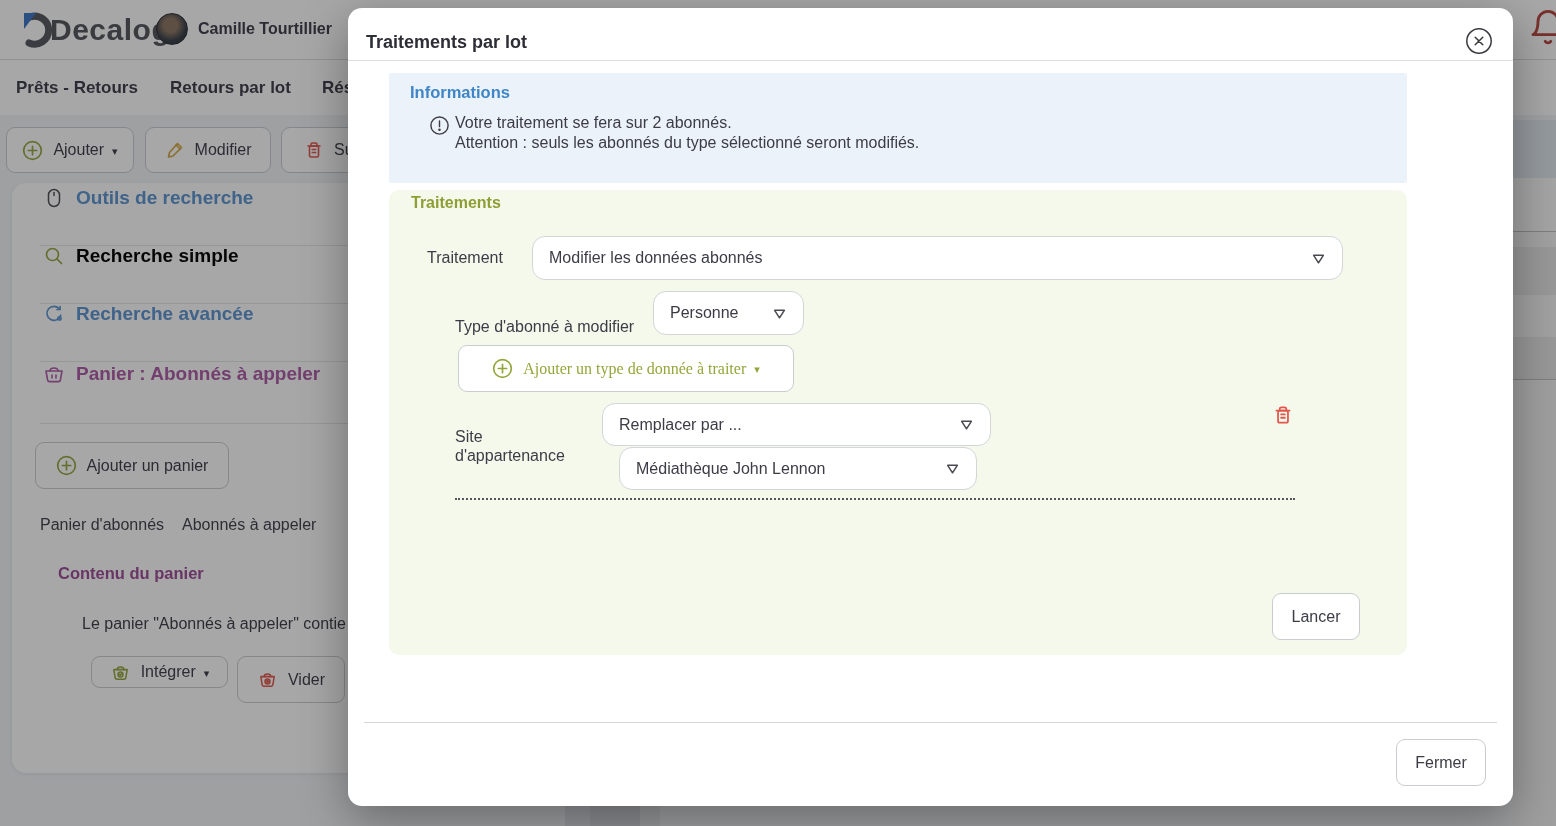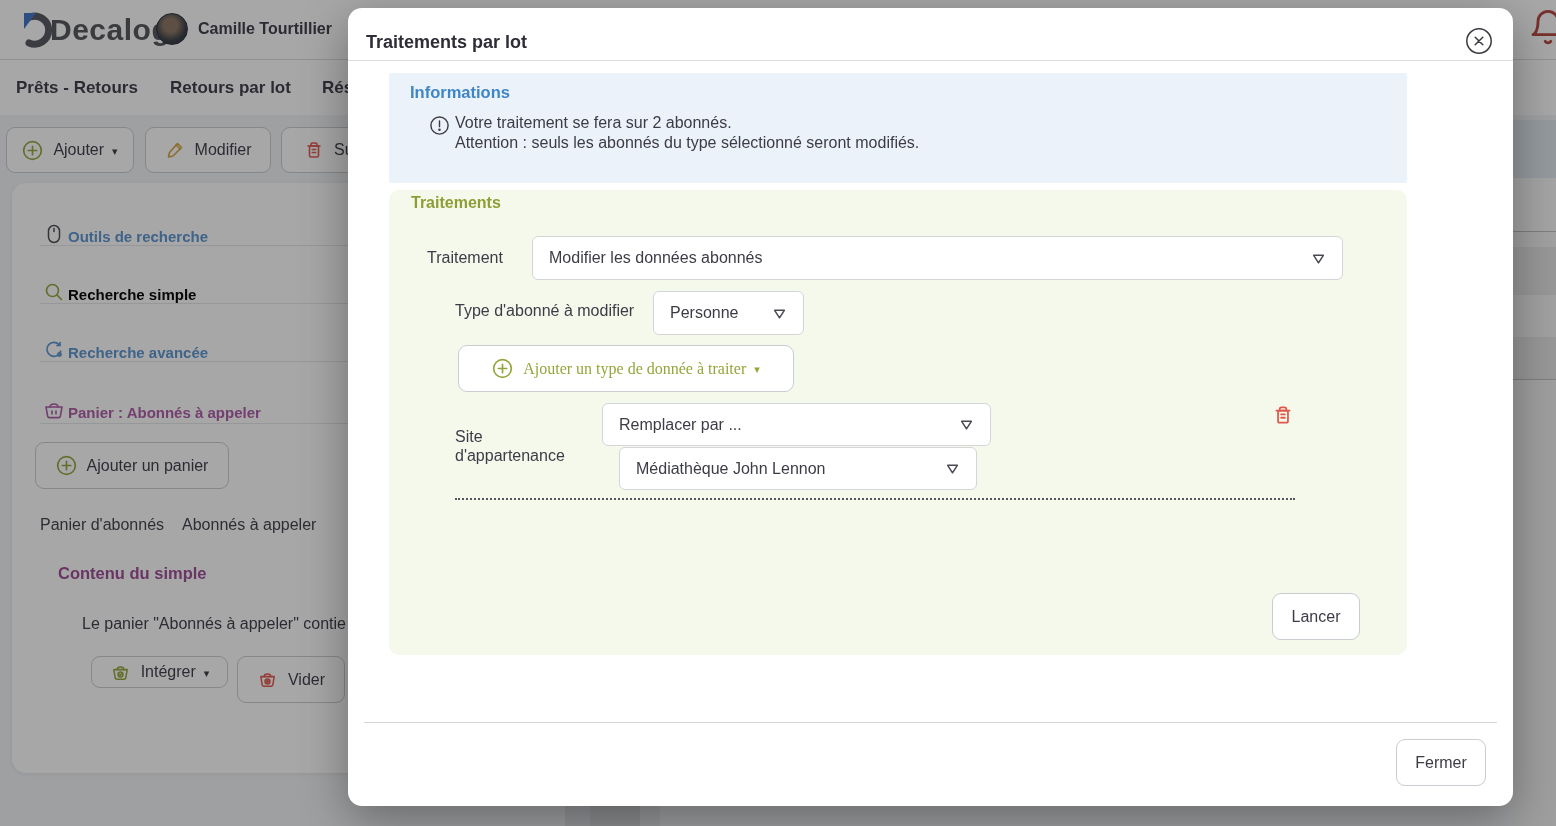--- a/index.html
+++ b/index.html
@@ -21,22 +21,22 @@
   .tab { position:absolute; top:0; height:55px; display:flex; align-items:center; font-size:17px; font-weight:700; color:#3c3c46; }
   .tab1 { left:16px; } .tab2 { left:170px; } .tab3 { left:322px; }
 
   .btn { background:#ffffff; border:1px solid #c9ccd0; border-radius:9px; display:flex; align-items:center; justify-content:center;
          gap:10px; font-size:16px; color:#3c3c46; cursor:pointer; }
   .toolbar-btn { position:absolute; top:127px; height:46px; }
   .caret { font-size:11px; color:#3c3c46; margin-left:-2px; transform:translateY(1px); }
 
   .sidecard { position:absolute; left:12px; top:183px; width:556px; height:590px; background:#ffffff; border-radius:14px;
               box-shadow:0 1px 4px rgba(0,0,0,.08); }
-  .side-item { position:absolute; left:0; width:100%; height:58px; display:flex; align-items:flex-end; padding-left:31px; gap:3px;
-               font-size:15px; font-weight:700; cursor:pointer; }
+  .side-item { position:absolute; left:0; width:100%; height:58px; display:flex; align-items:flex-start; padding-left:31px; gap:11px;
+               font-size:19px; font-weight:700; cursor:pointer; }
   .side-item .lbl-blue { color:#5b93cf; }
   .side-item .lbl-olive { color:#000000; }
   .side-item .lbl-purple { color:#ad5ba5; }
   .side-div { position:absolute; left:28px; right:20px; height:1px; background:#e4e6e8; }
 
   .basket-tabs { position:absolute; left:46px; top:516px; font-size:16px; color:#3f3f47; display:flex; gap:18px; }
   .content-title { position:absolute; left:58px; top:564px; font-size:16.5px; font-weight:700; color:#9c4b94; }
   .content-text { position:absolute; left:82px; top:615px; font-size:16px; color:#3c3c44; white-space:nowrap; }
 
   .rtable { position:absolute; left:1513px; top:120px; width:43px; height:706px; }
@@ -54,21 +54,21 @@
 
   .info-box { position:absolute; left:41px; top:65px; width:1018px; height:110px; background:#ecf2f9; border-radius:2px; }
   .info-title { position:absolute; left:21px; top:10px; font-size:16.5px; font-weight:700; color:#3e86c8; }
   .info-icon { position:absolute; left:40px; top:42px; }
   .info-line1 { position:absolute; left:66px; top:41px; font-size:16px; color:#3c3c46; }
   .info-line2 { position:absolute; left:66px; top:61px; font-size:16px; color:#3c3c46; }
 
   .treat-box { position:absolute; left:41px; top:182px; width:1018px; height:465px; background:#f5f9ec; border-radius:10px; }
   .treat-title { position:absolute; left:22px; top:4px; font-size:16px; font-weight:700; color:#8f9e34; }
   .flabel { position:absolute; font-size:16px; color:#3c3c46; }
-  .select { position:absolute; background:#ffffff; border:1px solid #d3d5d8; border-radius:6px; display:flex; align-items:center;
+  .select { position:absolute; background:#ffffff; border:1px solid #d3d5d8; border-radius:13px; display:flex; align-items:center;
             padding:0 16px; font-size:16px; color:#3c3c46; cursor:pointer; }
   .select .chev { margin-left:auto; }
   .olive-btn { position:absolute; left:69px; top:155px; width:336px; height:47px; font-weight:400; color:#96a53b;font-family:Liberation Serif, serif; }
   .olive-btn .caret { color:#96a53b; }
   .dashline { position:absolute; left:66px; top:308px; width:840px; border-top:2px dotted #55555c; }
   .trash-row { position:absolute; left:883px; top:214px; cursor:pointer; }
   .launch { position:absolute; left:883px; top:403px; width:88px; height:47px; }
   .modal-fdiv { position:absolute; left:16px; right:16px; top:714px; height:1px; background:#d5d7d9; }
   .fermer { position:absolute; right:27px; top:731px; width:90px; height:47px; }
 
@@ -192,21 +192,21 @@
             </svg>
         </span>
         <span>Ajouter un panier</span>
       </button>
 
       <div class="basket-tabs" style="top:333px; left:28px; position:absolute;">
         <span>Panier d'abonnés</span>
         <span>Abonnés à appeler</span>
       </div>
 
-      <div class="content-title" style="position:absolute; left:46px; top:381px;">Contenu du simple</div>
+      <div class="content-title" style="position:absolute; left:46px; top:381px;">Contenu du panier</div>
       <div class="content-text" style="position:absolute; left:70px; top:432px;">Le panier "Abonnés à appeler" contie</div>
 
       <button class="btn" style="position:absolute; left:79px; top:473px; width:137px; height:32px;text-align:right;">
         <span class="ic">
           <svg width="21" height="21" viewBox="0 0 22 22" fill="none" stroke="#96a53b" stroke-width="1.6" stroke-linecap="round" stroke-linejoin="round">
             <path d="M4 8h14l-1.4 8.5a2 2 0 0 1-2 1.5H7.4a2 2 0 0 1-2-1.5z"></path>
               <path d="M7.5 8c0-3.6 7-3.6 7 0"></path>
               <circle cx="11" cy="13" r="2.6"></circle>
               <path d="M9.9 13l.8.8 1.5-1.6"></path>
           </svg>
@@ -273,21 +273,21 @@
       <div class="flabel" style="left:38px; top:59px;">Traitement</div>
       <div class="select" style="left:143px; top:46px; width:811px; height:44px;">
         <span>Modifier les données abonnés</span>
         <span class="chev ic">
           <svg width="15" height="15" viewBox="0 0 14 14" fill="none" stroke="#4a4a52" stroke-width="1.4" stroke-linejoin="round">
               <path d="M2.5 4 L11.5 4 L7 11 Z"></path>
             </svg>
         </span>
       </div>
 
-      <div class="flabel" style="left:66px; top:112px;">Type d'abonné à modifier</div>
+      <div class="flabel" style="left:66px; top:128px;">Type d'abonné à modifier</div>
       <div class="select" style="left:264px; top:101px; width:151px; height:44px;">
         <span>Personne</span>
         <span class="chev ic">
           <svg width="15" height="15" viewBox="0 0 14 14" fill="none" stroke="#4a4a52" stroke-width="1.4" stroke-linejoin="round">
               <path d="M2.5 4 L11.5 4 L7 11 Z"></path>
             </svg>
         </span>
       </div>
 
       <button class="btn olive-btn">

